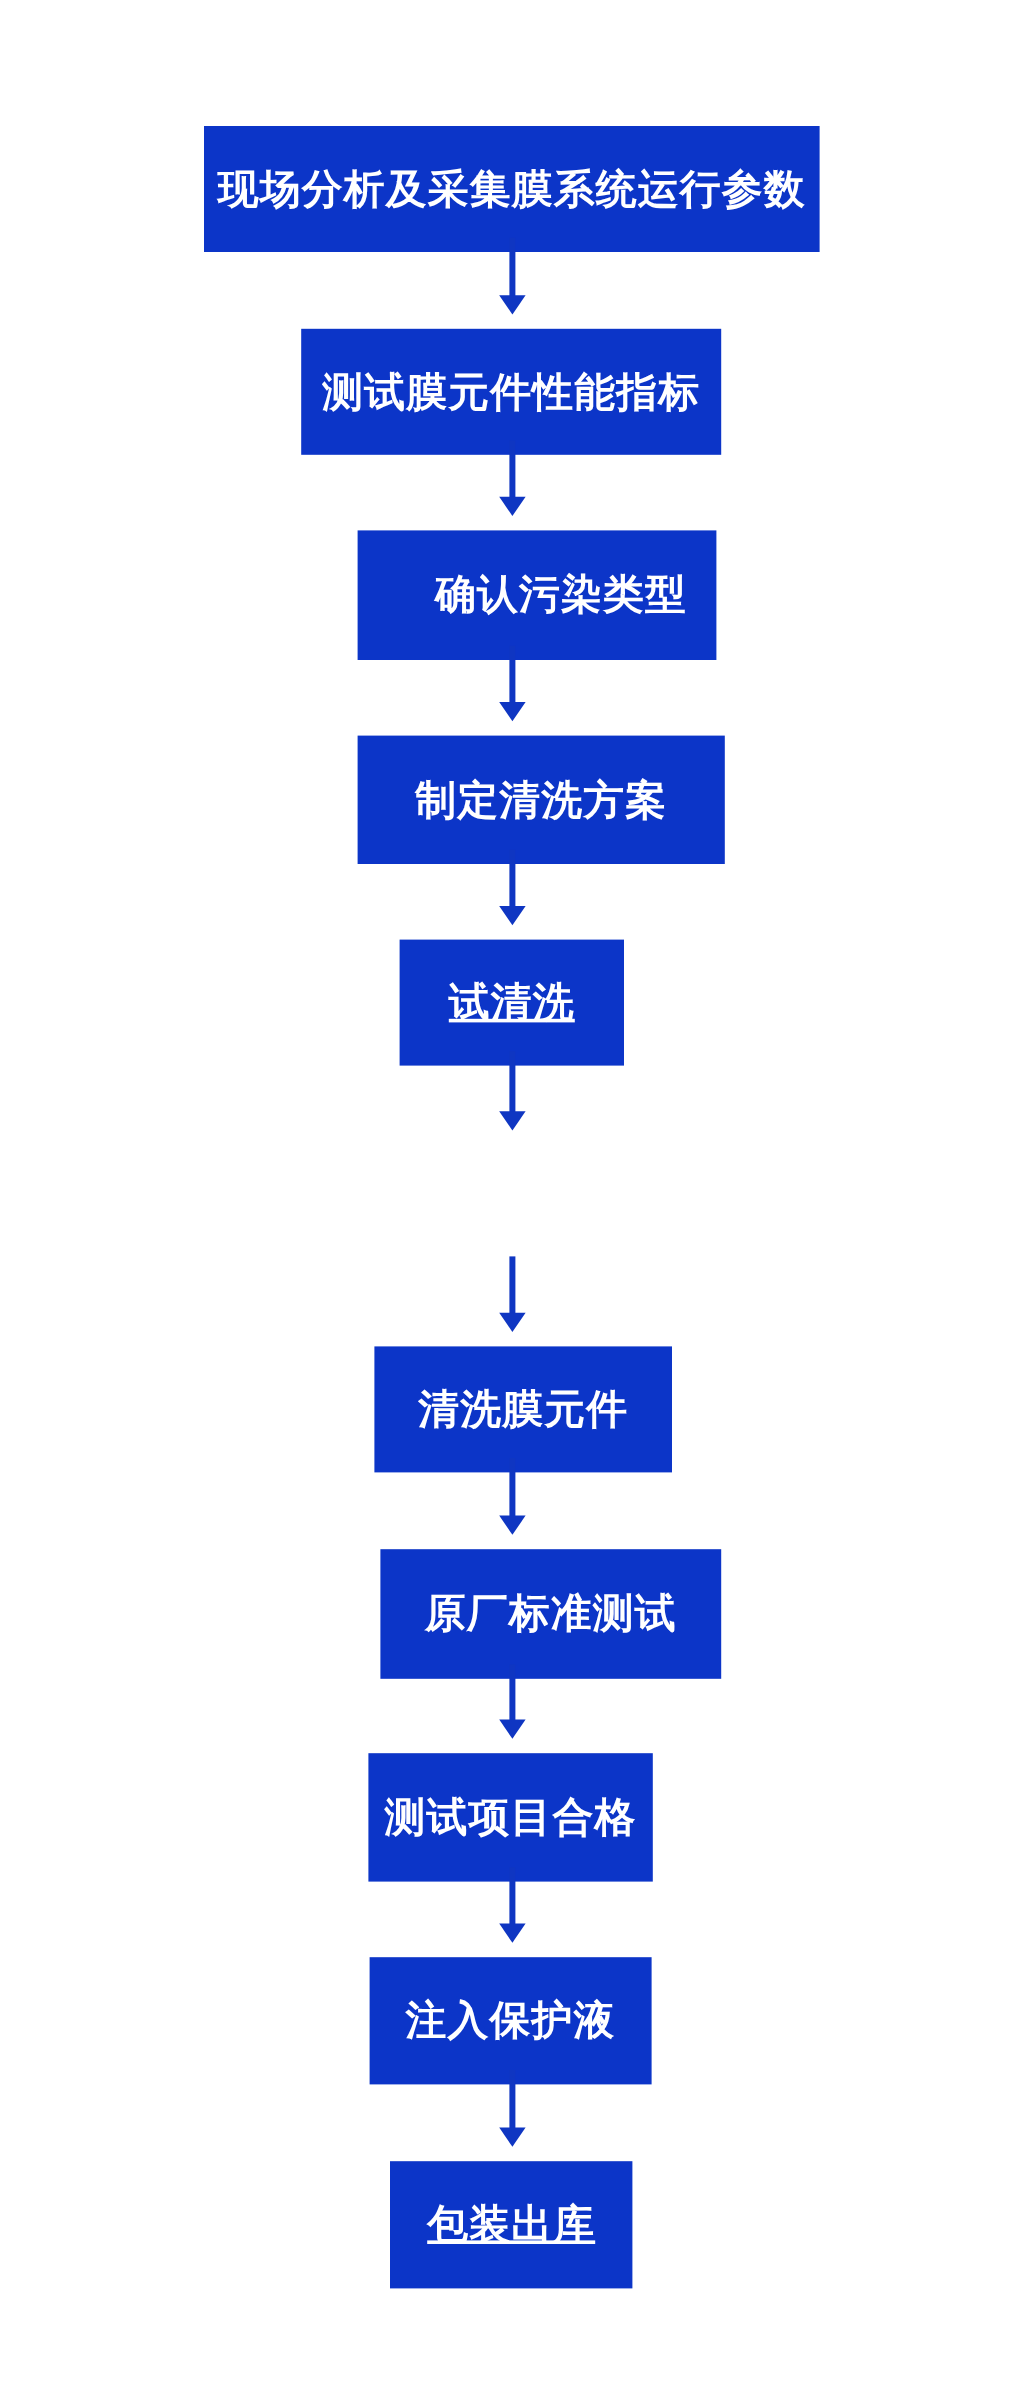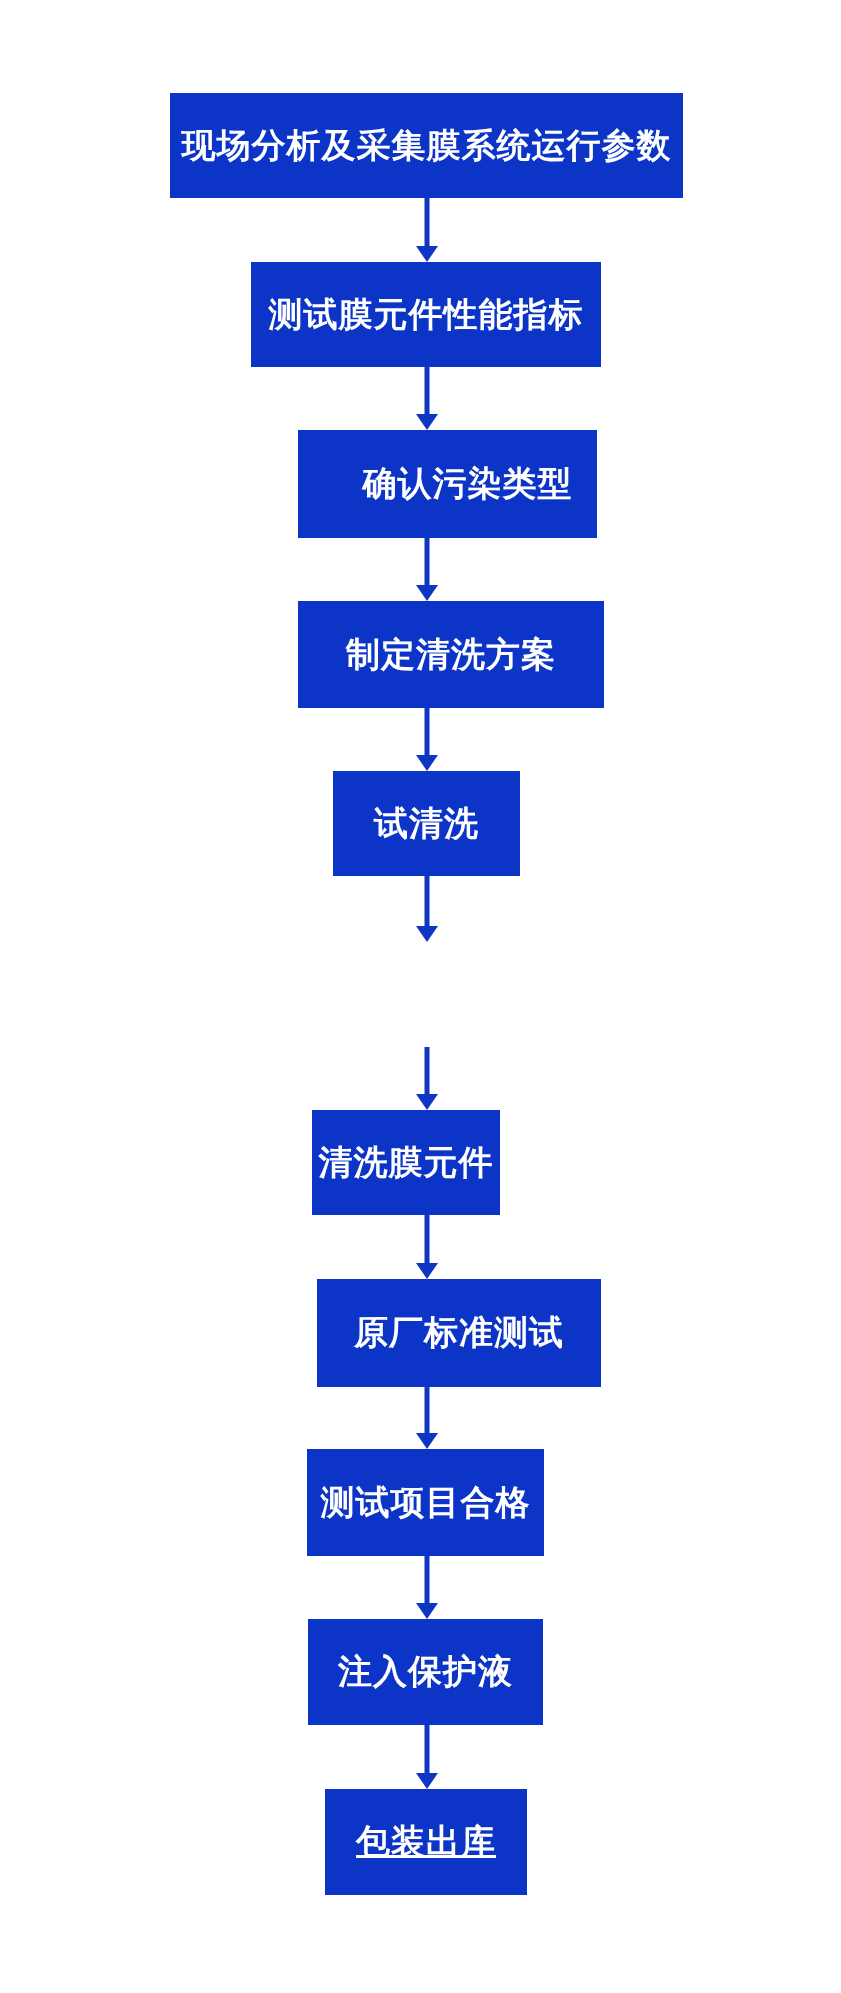--- a/index.html
+++ b/index.html
@@ -20,20 +20,21 @@
   .step{
     position:absolute;
     background:var(--box-fill);
     color:var(--text-color);
     display:flex;align-items:center;justify-content:center;
     font-weight:bold;
     font-size:34px;
     letter-spacing:1px;
     text-align:center;
     white-space:nowrap;
+    margin-top:12px;
   }
   .arrow{
     position:absolute;
     width:24px;
   }
   .arrow .shaft{
     position:absolute;
     left:50%;top:0;
     transform:translateX(-50%);
     width:5px;
@@ -84,36 +85,36 @@
 
   <div class="step" style="left:298px;top:601px;width:306px;height:107px;">
     <span>制定清洗方案</span>
   </div>
 
   <div class="arrow" style="left:415px;top:708px;height:63px;">
     <div class="shaft"></div>
     <div class="head"></div>
   </div>
 
-  <div class="step" style="left:333px;top:771px;width:187px;height:105px;">
+  <div class="step" style="left:333px;top:771px;width:187px;height:105px;text-decoration:underline;">
     <span>试清洗</span>
   </div>
 
   <div class="arrow" style="left:415px;top:876px;height:66px;">
     <div class="shaft"></div>
     <div class="head"></div>
   </div>
 
 
   <div class="arrow" style="left:415px;top:1047px;height:63px;">
     <div class="shaft"></div>
     <div class="head"></div>
   </div>
 
-  <div class="step" style="left:312px;top:1110px;width:188px;height:105px;">
+  <div class="step" style="left:312px;top:1110px;width:248px;height:105px;">
     <span>清洗膜元件</span>
   </div>
 
   <div class="arrow" style="left:415px;top:1215px;height:64px;">
     <div class="shaft"></div>
     <div class="head"></div>
   </div>
 
   <div class="step" style="left:317px;top:1279px;width:284px;height:108px;">
     <span>原厂标准测试</span>

